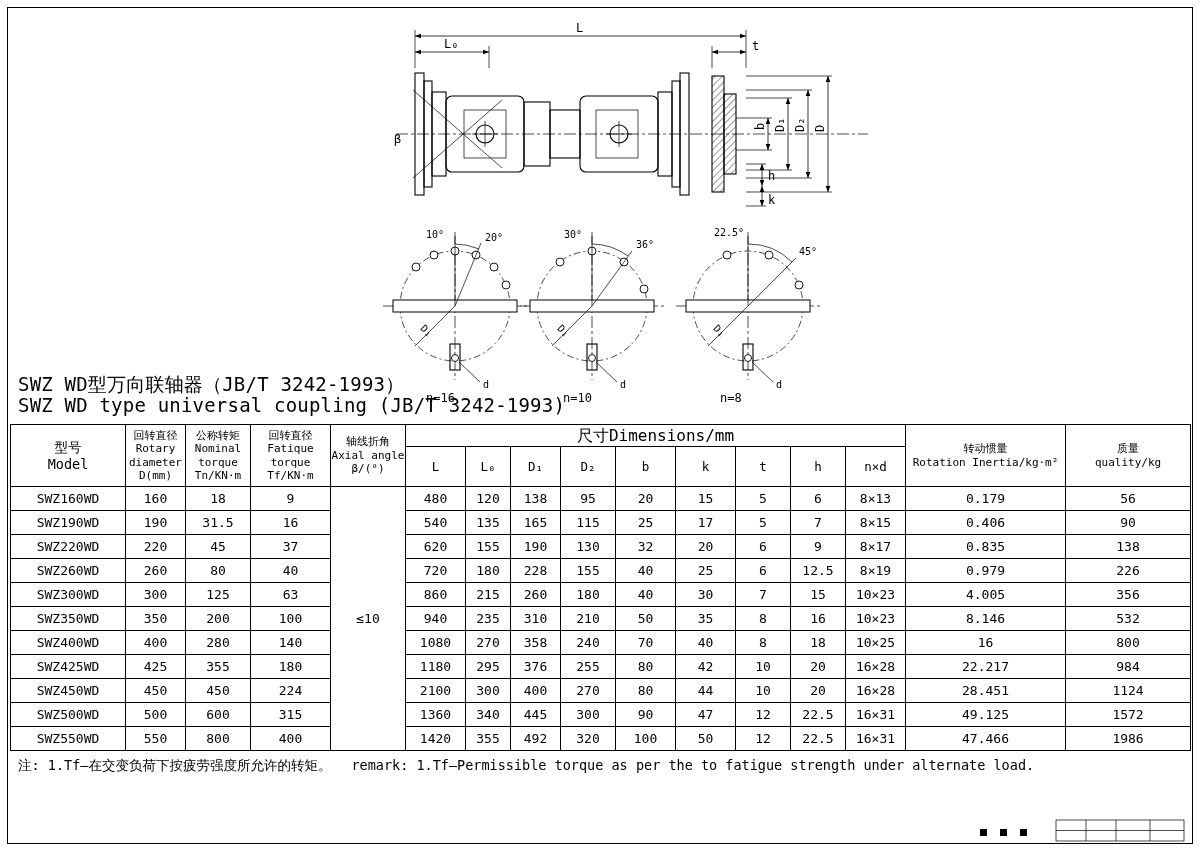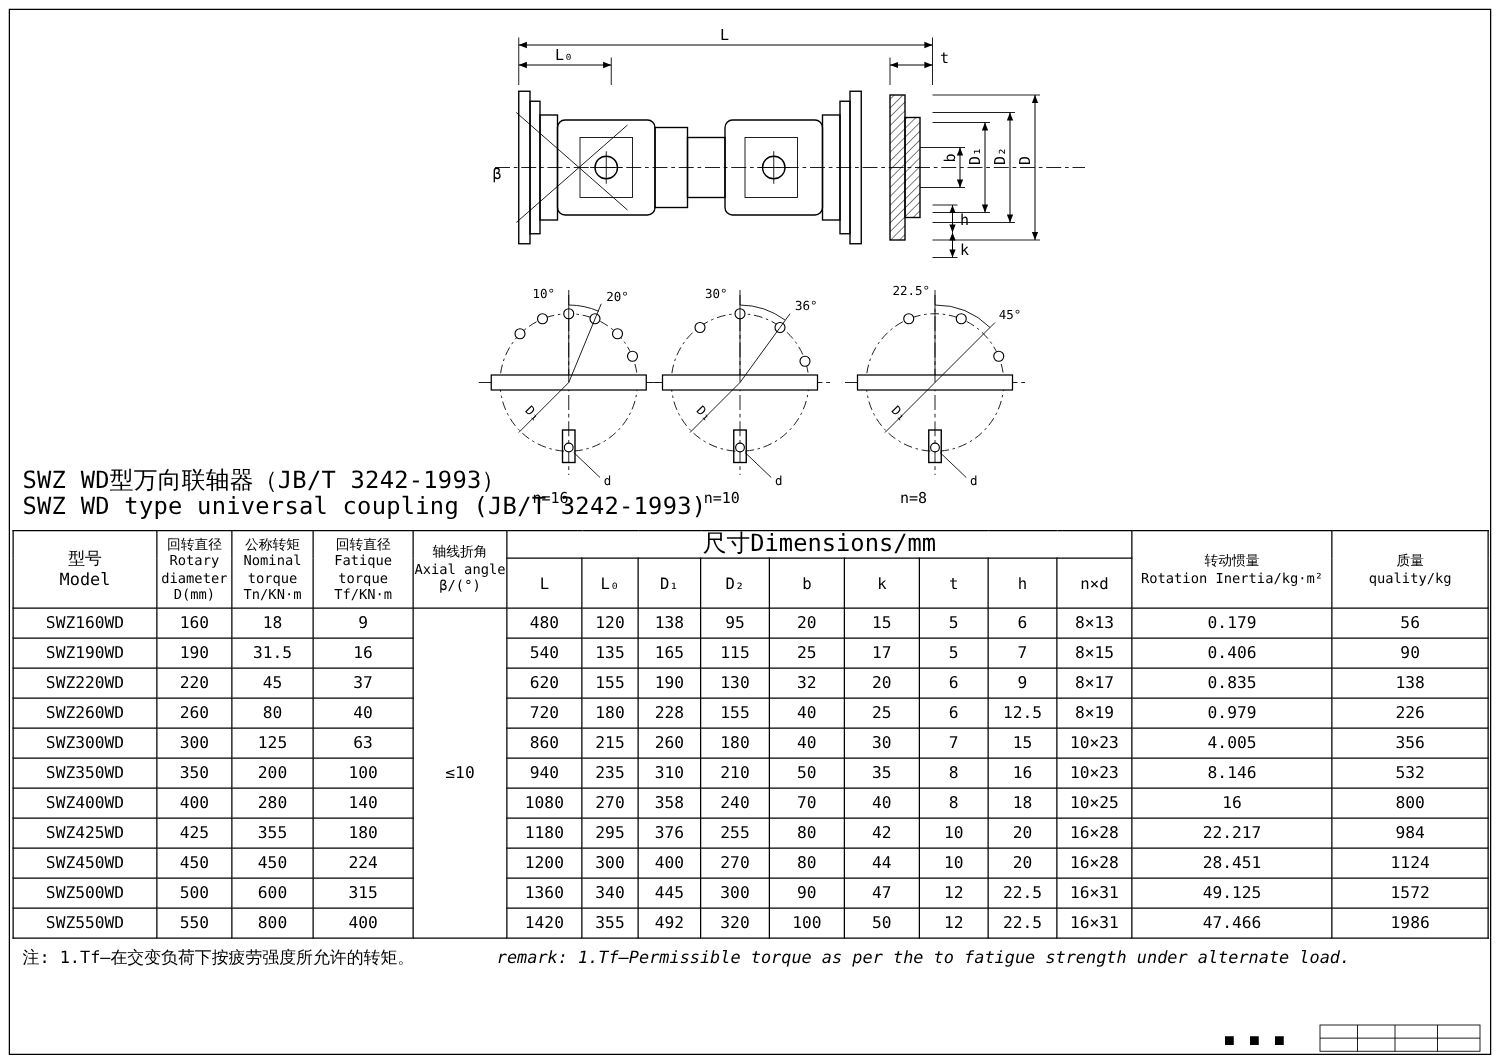--- a/index.html
+++ b/index.html
@@ -9,25 +9,25 @@
     color: #000; font-family: "DejaVu Sans Mono", "DejaVu Sans", monospace;
     overflow: hidden;
   }
   .frame { position: absolute; left: 7px; top: 7px; width: 1186px; height: 837px; border: 1.6px solid #000; }
   .drawing { position: absolute; left: 0; top: 6px; width: 1200px; height: 415px; }
   .titles { position: absolute; left: 18px; top: 374px; font-size: 19px; line-height: 21px; letter-spacing: 0.2px; }
   .spec-table { position: absolute; left: 10px; top: 424px; width: 1180px; border-collapse: collapse; table-layout: fixed; }
   .spec-table th, .spec-table td { border: 1px solid #000; text-align: center; vertical-align: middle; padding: 0; }
   .spec-table thead th { font-weight: normal; font-size: 11px; line-height: 13.5px; white-space: pre-line; }
   .spec-table .th-model { font-size: 13.5px; line-height: 17px; }
-  .spec-table .th-dims { height: 22px; font-size: 19px; }
+  .spec-table .th-dims { height: 22px; font-size: 16px; }
   .spec-table .subhead th { height: 40px; font-size: 12.5px; }
   .spec-table td { font-size: 13px; height: 23px; line-height: 23px; }
   .notes { position: absolute; left: 18px; top: 757px; font-size: 13.5px; white-space: nowrap; }
-  .note-en { margin-left: 66px; font-style: italic; }
+  .note-en { margin-left: 20px; }
   .tblock { position: absolute; right: 12px; bottom: 7px; width: 210px; height: 26px; }
 
   
   .ol   { fill: none; stroke: #000; stroke-width: 1.1; }
   .thin { fill: none; stroke: #000; stroke-width: 0.7; }
   .cl   { fill: none; stroke: #000; stroke-width: 0.7; stroke-dasharray: 12 3 3 3; }
   .pc   { fill: none; stroke: #000; stroke-width: 0.7; stroke-dasharray: 7 3 2 3; }
   .dim  { fill: none; stroke: #000; stroke-width: 0.8; marker-start: url(#arr); marker-end: url(#arr); }
   .lab  { font-family: "DejaVu Sans Mono", monospace; font-size: 12px; fill: #000; }
   .sm   { font-size: 10px; }
@@ -396,21 +396,21 @@
           <td>20</td>
           <td>16×28</td>
           <td>22.217</td>
           <td>984</td>
         </tr>
         <tr>
           <td>SWZ450WD</td>
           <td>450</td>
           <td>450</td>
           <td>224</td>
-          <td>1200</td>
+          <td>2100</td>
           <td>300</td>
           <td>400</td>
           <td>270</td>
           <td>80</td>
           <td>44</td>
           <td>10</td>
           <td>20</td>
           <td>16×28</td>
           <td>28.451</td>
           <td>1124</td>

